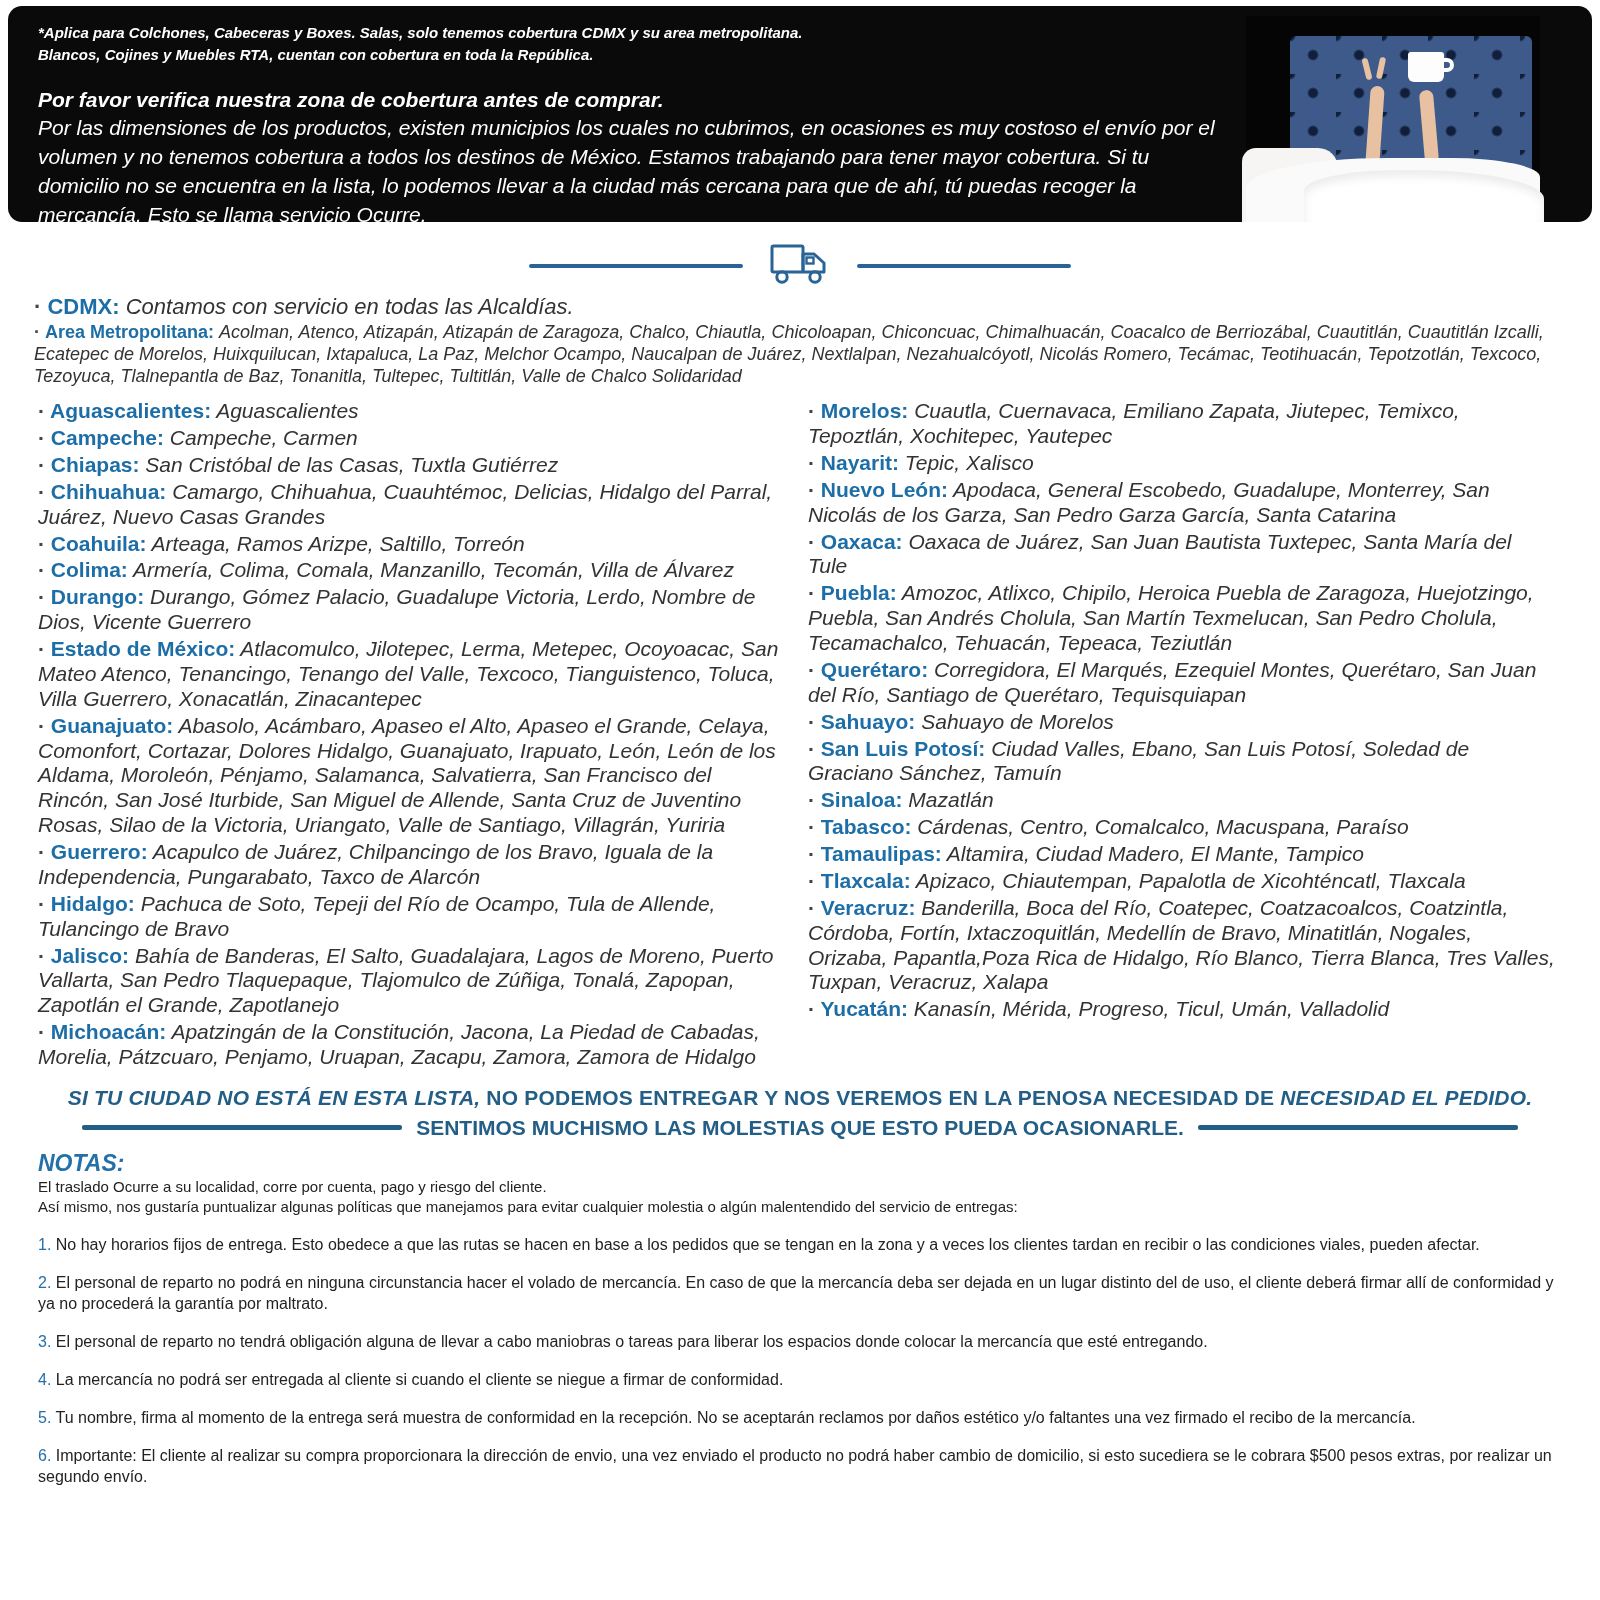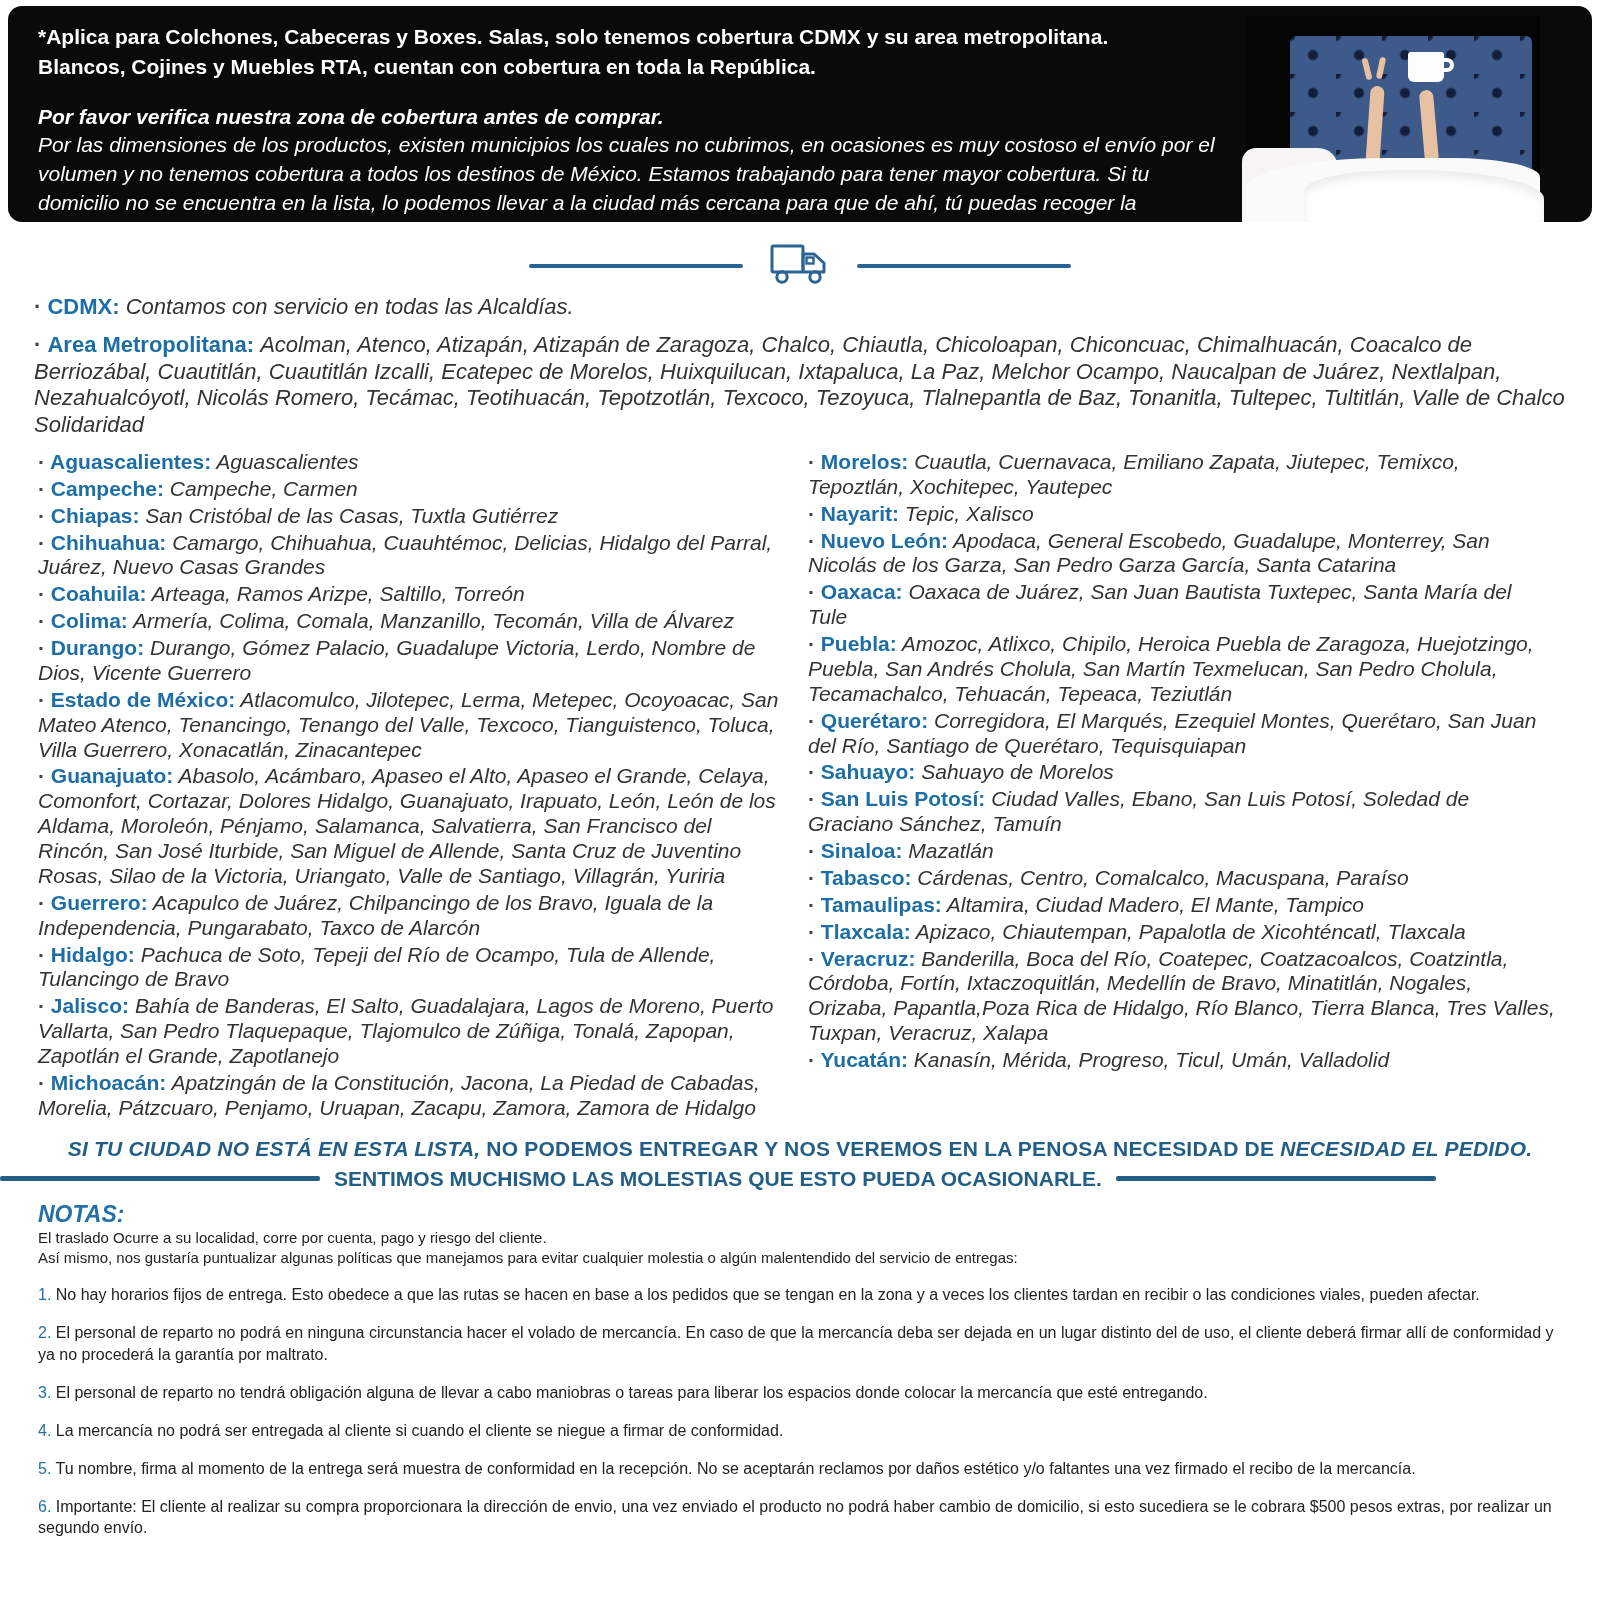--- a/index.html
+++ b/index.html
@@ -4,21 +4,21 @@
 <style>
   * { margin:0; padding:0; box-sizing:border-box; }
   html,body { width:1600px; height:1600px; background:#ffffff;
     font-family:"Liberation Sans", sans-serif; color:#2e2e2e; overflow:hidden; }
 
   
   .header { position:relative; margin:6px 8px 0; height:216px; background:#0a0a0a;
     border-radius:14px; padding:16px 0 0 30px; color:#fff; overflow:hidden; }
   .title-row { display:flex; align-items:center; gap:12px; margin-bottom:12px; }
   .title { font-size:37px; font-weight:600; letter-spacing:0.5px; }
-  .hdr-sub { font-size:21px; font-weight:600; line-height:1.45; width:1180px; }
+  .hdr-sub { font-size:15px; font-style:italic; font-weight:600; line-height:1.45; width:1180px; }
   .hdr-gap { height:20px; }
   .hdr-verify { font-size:21px; font-style:italic; font-weight:700; line-height:1.35; }
   .hdr-body { font-size:21px; font-style:italic; font-weight:400; line-height:1.38; width:1195px; }
 
   
   .photo { position:absolute; right:52px; top:10px; width:294px; height:206px; background:#050505; }
   .headboard { position:absolute; left:44px; top:20px; width:242px; height:142px;
     background:#3d5a8a; border-radius:6px;
     background-image:
       radial-gradient(circle at 23px 19px, rgba(10,20,45,.85) 4px, rgba(10,20,45,0) 6px),
@@ -40,35 +40,35 @@
 
   
   .divider { display:flex; align-items:center; justify-content:center; gap:26px; margin-top:16px; height:56px; }
   .divider .bar { width:214px; height:4px; background:var(--line-blue); border-radius:2px; }
 
   
   .center-zone { text-align:left; padding:0 34px; }
   .cdmx-line { font-size:22px; line-height:1.2; }
   .blue-label { color:var(--accent); font-weight:700; font-style:normal; }
   .it { font-style:italic; color:#333; }
-  .metro { font-size:22px; line-height:1.2; margin-top:12px; }
+  .metro { font-size:18px; line-height:1.2; margin-top:2px; }
 
   
   .states { display:flex; gap:22px; padding:0 38px; margin-top:12px; }
   .col { width:748px; }
   .state-item { font-size:21px; line-height:1.185; margin-bottom:2px; color:#333; }
   .state-item .bullet { color:#444; font-weight:700; }
   .sname { color:var(--accent); font-weight:700; }
   .scities { font-style:italic; }
 
   
   .warning { text-align:center; margin-top:14px; color:var(--warn); }
   .warn-l1 { font-size:21px; font-weight:600; letter-spacing:0.2px; }
   .warn-l1 .wb { font-weight:800; font-style:italic; }
-  .warn-l2 { display:flex; align-items:center; gap:14px; margin-top:6px; }
+  .warn-l2 { display:flex; align-items:center; justify-content:center; gap:14px; margin-top:6px; }
   .warn-l2 .bar { height:5px; background:var(--warn); border-radius:2px; }
   .bar-left { width:320px; } .bar-right { width:320px; }
   .warn-l2-text { font-size:21px; font-weight:600; }
 
   
   .notas { padding:0 38px; margin-top:10px; }
   .notas-title { color:var(--note-blue); font-weight:800; font-style:italic; font-size:23px; }
   .nintro { font-size:15px; line-height:1.32; color:#222; }
   .note-item { font-size:16px; line-height:1.32; color:#222; margin-top:17px; }
   .nnum { color:var(--note-blue); }

